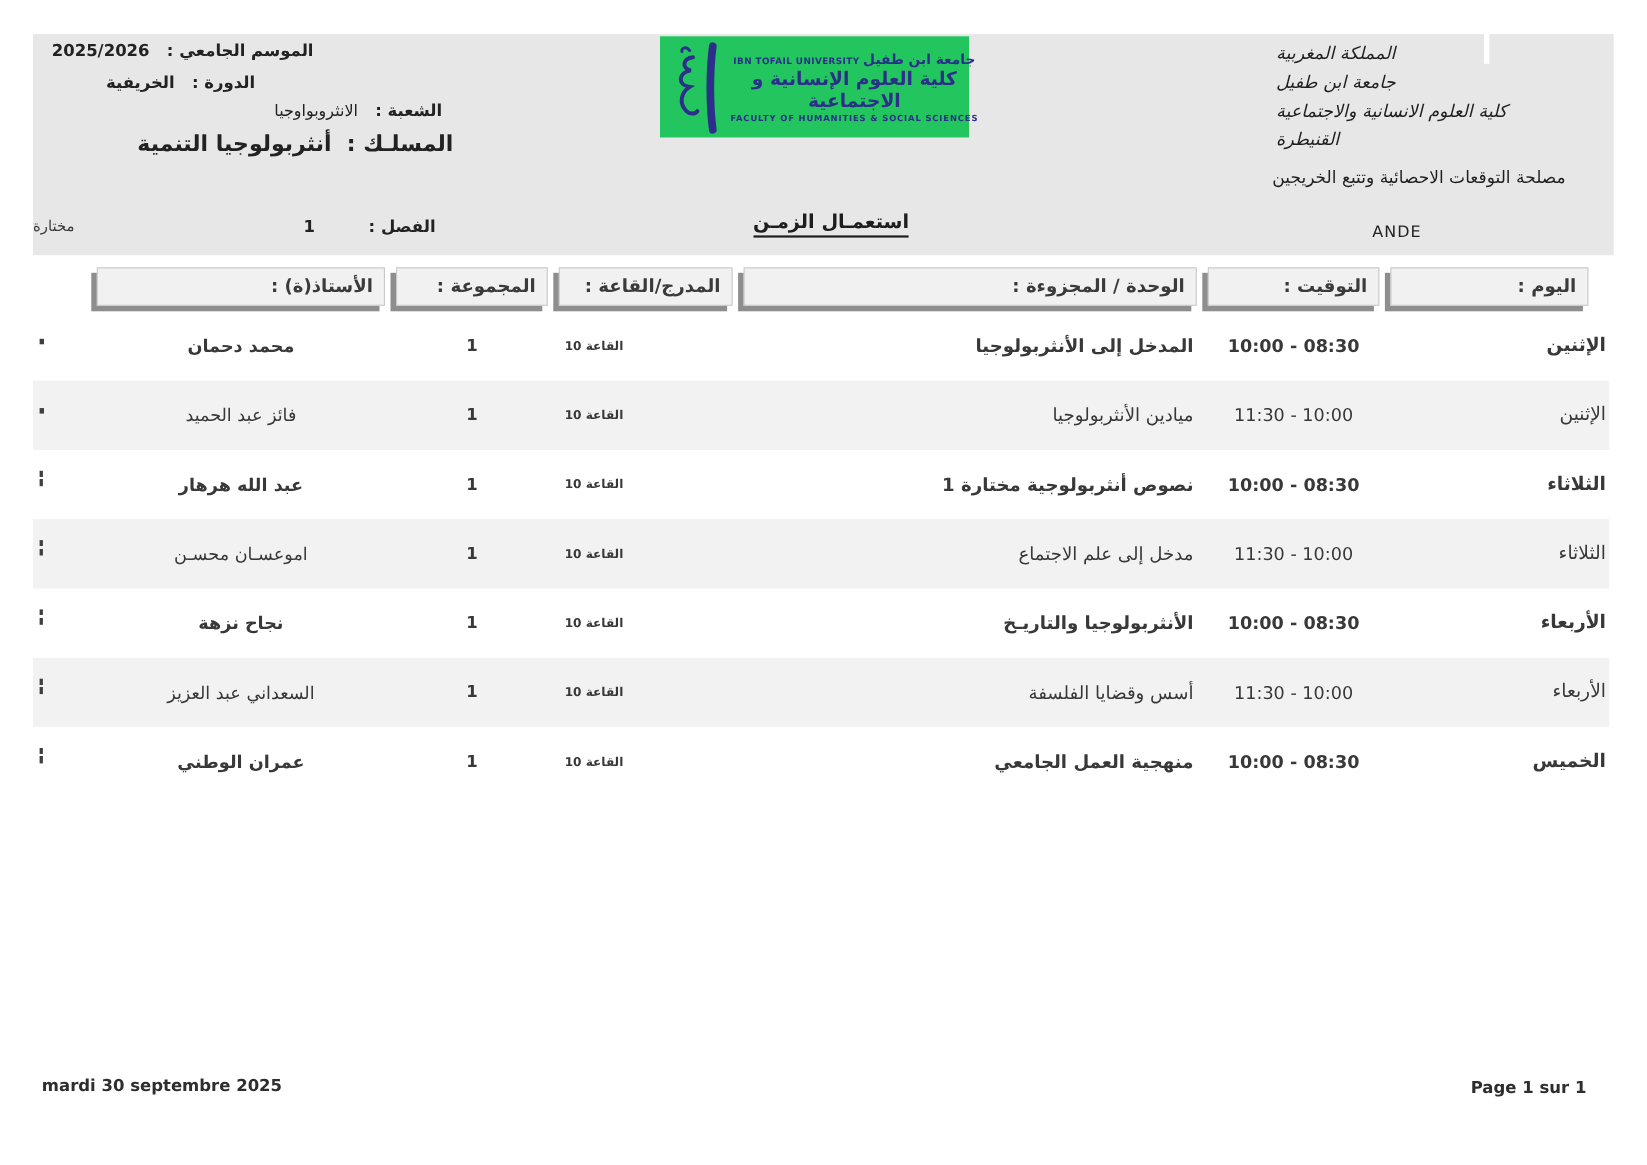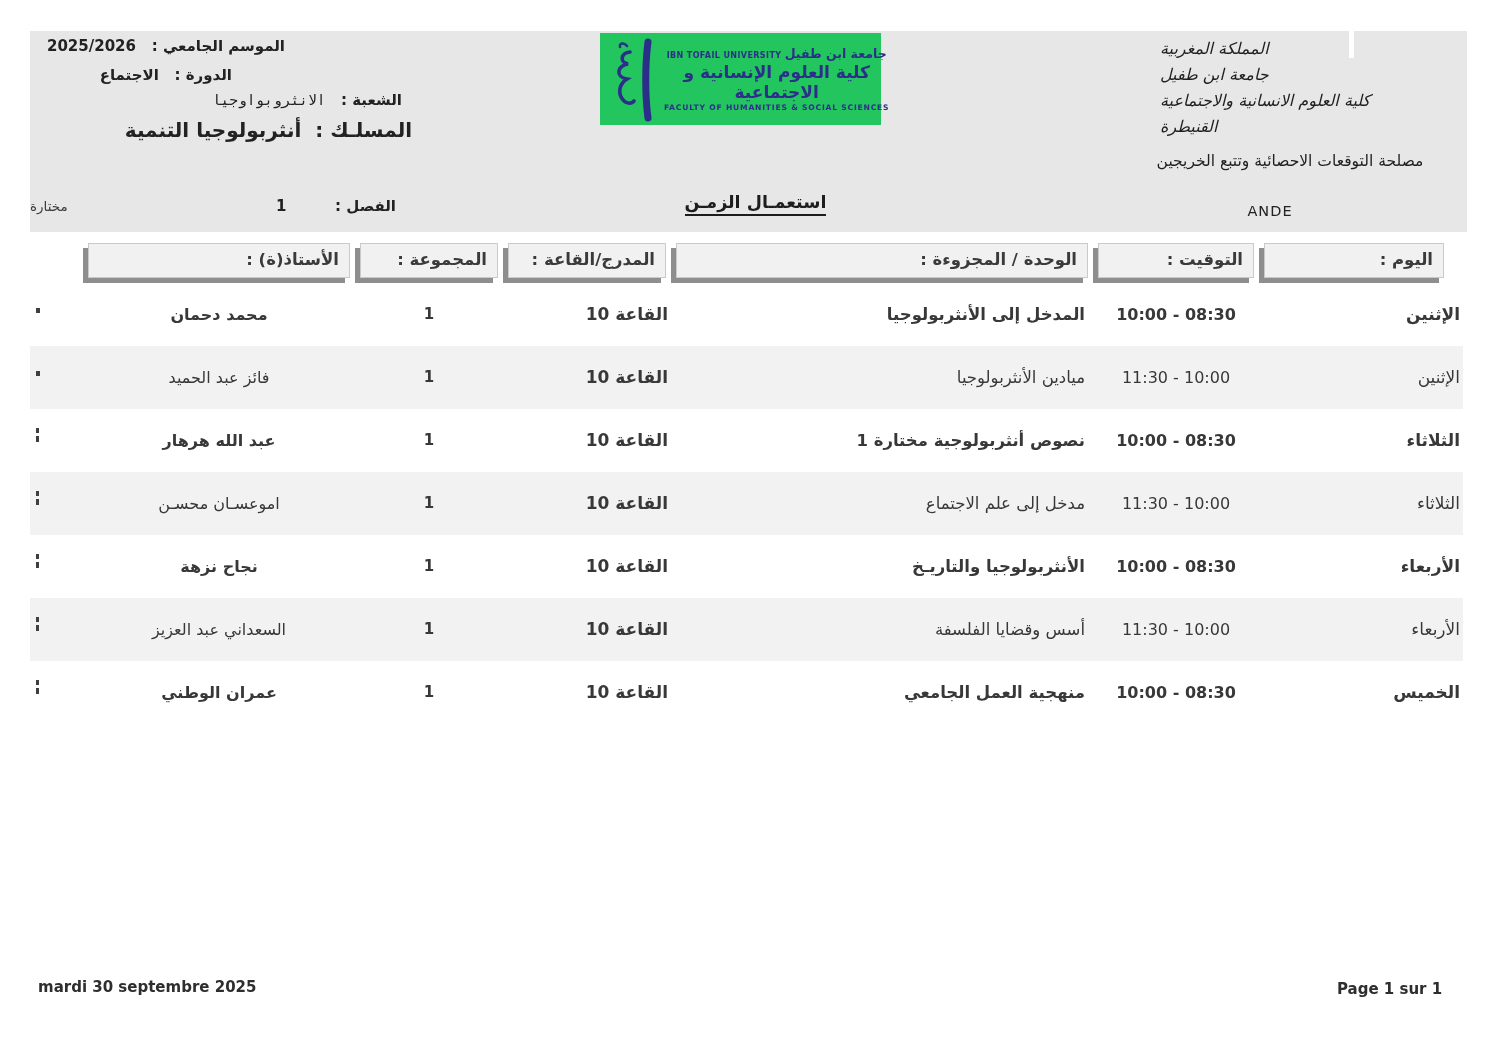--- a/index.html
+++ b/index.html
@@ -14,21 +14,21 @@
         font-size:15.5px;color:#1f1f1f;}
   .ande{position:absolute;left:1150px;top:203px;width:240px;text-align:center;
         font-size:14.5px;letter-spacing:1px;color:#222;}
   .sliver{position:absolute;left:1349px;top:30px;width:5px;height:28px;background:#fff;}
   
   .info-line{position:absolute;direction:rtl;text-align:right;white-space:nowrap;
              font-size:15px;font-weight:700;color:#222;}
   .il1{left:40px;top:37px;width:245px;}
   .il2{left:40px;top:66px;width:192px;}
   .il3{left:40px;top:91px;width:362px;}
-  .il3 .val{font-weight:400;font-size:14.5px;font-family:Liberation Mono, monospace;}
+  .il3 .val{font-weight:400;font-size:14.5px;}
   .il4{left:40px;top:118px;width:372px;font-size:20px;}
   .lbl{font-weight:700;}
   
   .logo{position:absolute;left:600px;top:33px;width:281px;height:92px;background:#22c55e;
         display:flex;flex-direction:row;align-items:center;}
   .logo-mark{width:62px;height:86px;flex:0 0 62px;margin-left:2px;}
   .logo-text{flex:1;text-align:center;color:#2b2f8a;padding-right:4px;}
   .lt1{font-size:8px;font-weight:700;letter-spacing:.4px;white-space:nowrap;}
   .lt1 .ar{font-size:12.5px;font-weight:700;letter-spacing:0;}
   .lt2{font-size:17px;font-weight:700;direction:rtl;margin:1px 0;}
@@ -55,21 +55,21 @@
   
   .rows{position:absolute;left:0;top:283px;width:1497px;}
   .row{position:relative;height:63px;}
   .row .stripe{position:absolute;left:30px;top:0;width:1433px;height:63px;background:transparent;}
   .row.even .stripe{background:#f2f2f2;}
   .cell{position:absolute;top:0;height:63px;line-height:63px;direction:rtl;
         color:#383838;white-space:nowrap;}
   .c-day{left:1330px;width:130px;text-align:right;font-size:17px;padding-right:3px;}
   .c-time{left:1098px;width:156px;text-align:center;font-size:16px;}
   .c-unit{left:690px;width:395px;text-align:right;font-size:16.5px;}
-  .c-room{left:518px;width:150px;font-size:17px;font-weight:700;}
+  .c-room{left:465px;width:150px;text-align:center;font-size:11px;font-weight:700;}
   .c-group{left:360px;width:138px;text-align:center;font-size:15px;font-weight:700;}
   .c-teacher{left:88px;width:262px;text-align:center;font-size:16px;}
   .row.bold .c-day,.row.bold .c-time,.row.bold .c-unit,.row.bold .c-teacher{font-weight:700;}
   .frag{position:absolute;left:36px;top:25px;display:block;}
   .frag-dot{width:4px;height:5px;background:#3f3f3f;}
   .frag-double{width:3px;height:14px;top:19px;
      background:linear-gradient(#3f3f3f 0 38%,rgba(0,0,0,0) 38% 55%,#3f3f3f 55% 100%);}
   
   .foot-date{position:absolute;left:38px;top:978px;font-size:15px;font-weight:700;color:#2e2e2e;}
   .foot-page{position:absolute;left:1337px;top:980px;font-size:15px;font-weight:700;color:#2e2e2e;}
@@ -90,21 +90,21 @@
   </div>
   <div class="dept">مصلحة التوقعات الاحصائية وتتبع الخريجين</div>
   <div class="ande">ANDE</div>
 
   <div class="info-line il1">
     <span class="lbl">الموسم الجامعي :</span>&nbsp;&nbsp;
     <span class="val">2025/2026</span>
   </div>
   <div class="info-line il2">
     <span class="lbl">الدورة :</span>&nbsp;&nbsp;
-    <span class="val">الاجتماع</span>
+    <span class="val">الخريفية</span>
   </div>
   <div class="info-line il3">
     <span class="lbl">الشعبة :</span>&nbsp;&nbsp;
     <span class="val">الانثروبواوجيا</span>
   </div>
   <div class="info-line il4">
     <span class="lbl">المسلـك :</span>&nbsp;
     <span class="val">أنثربولوجيا التنمية</span>
   </div>
 

